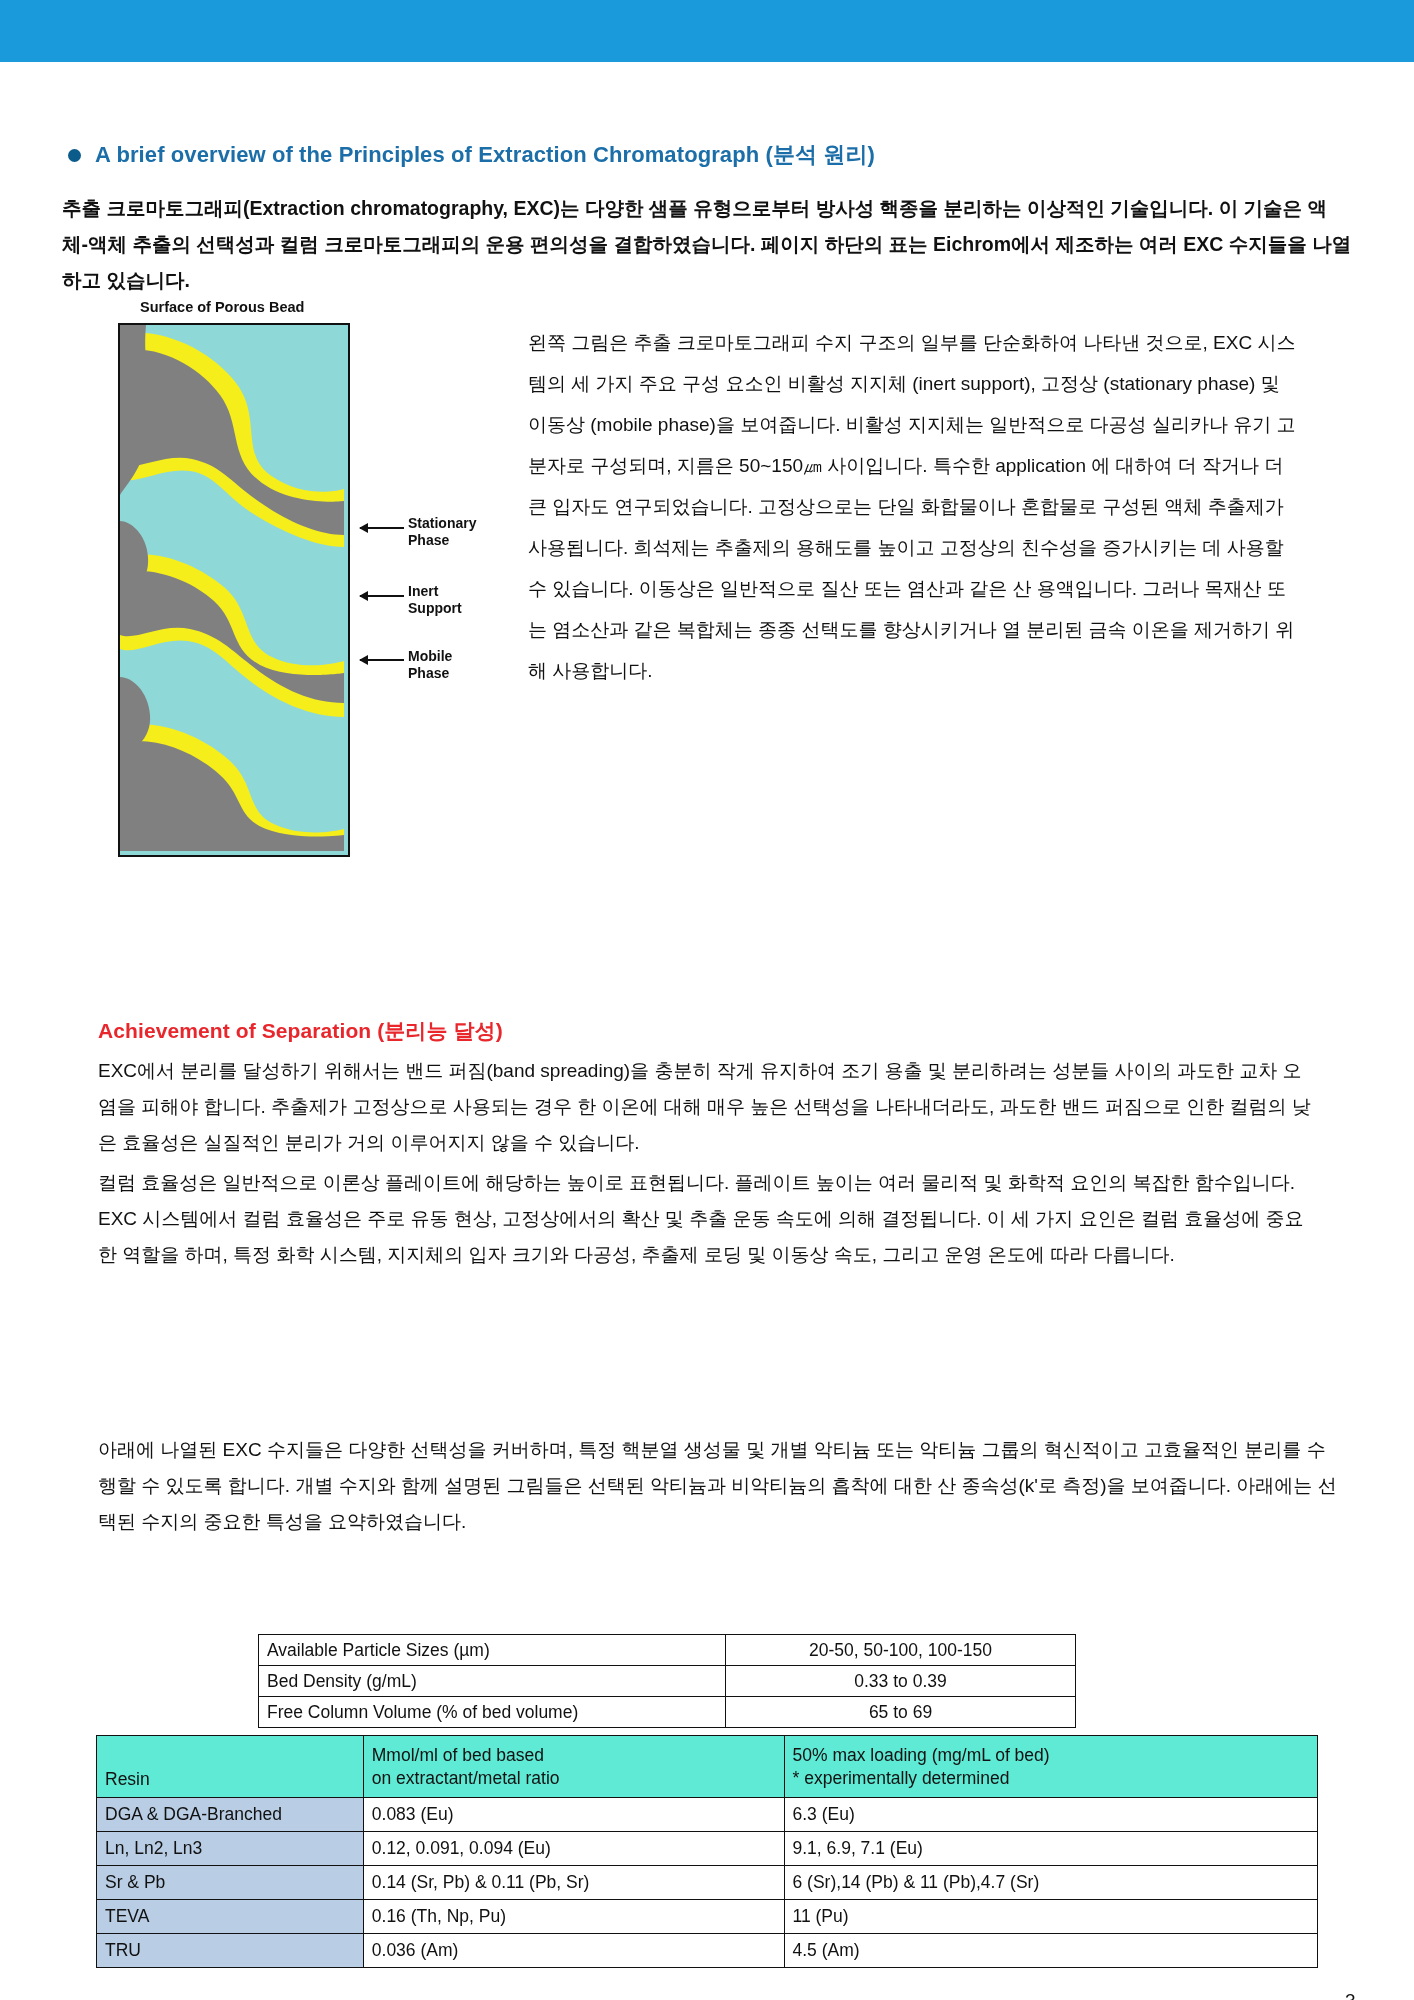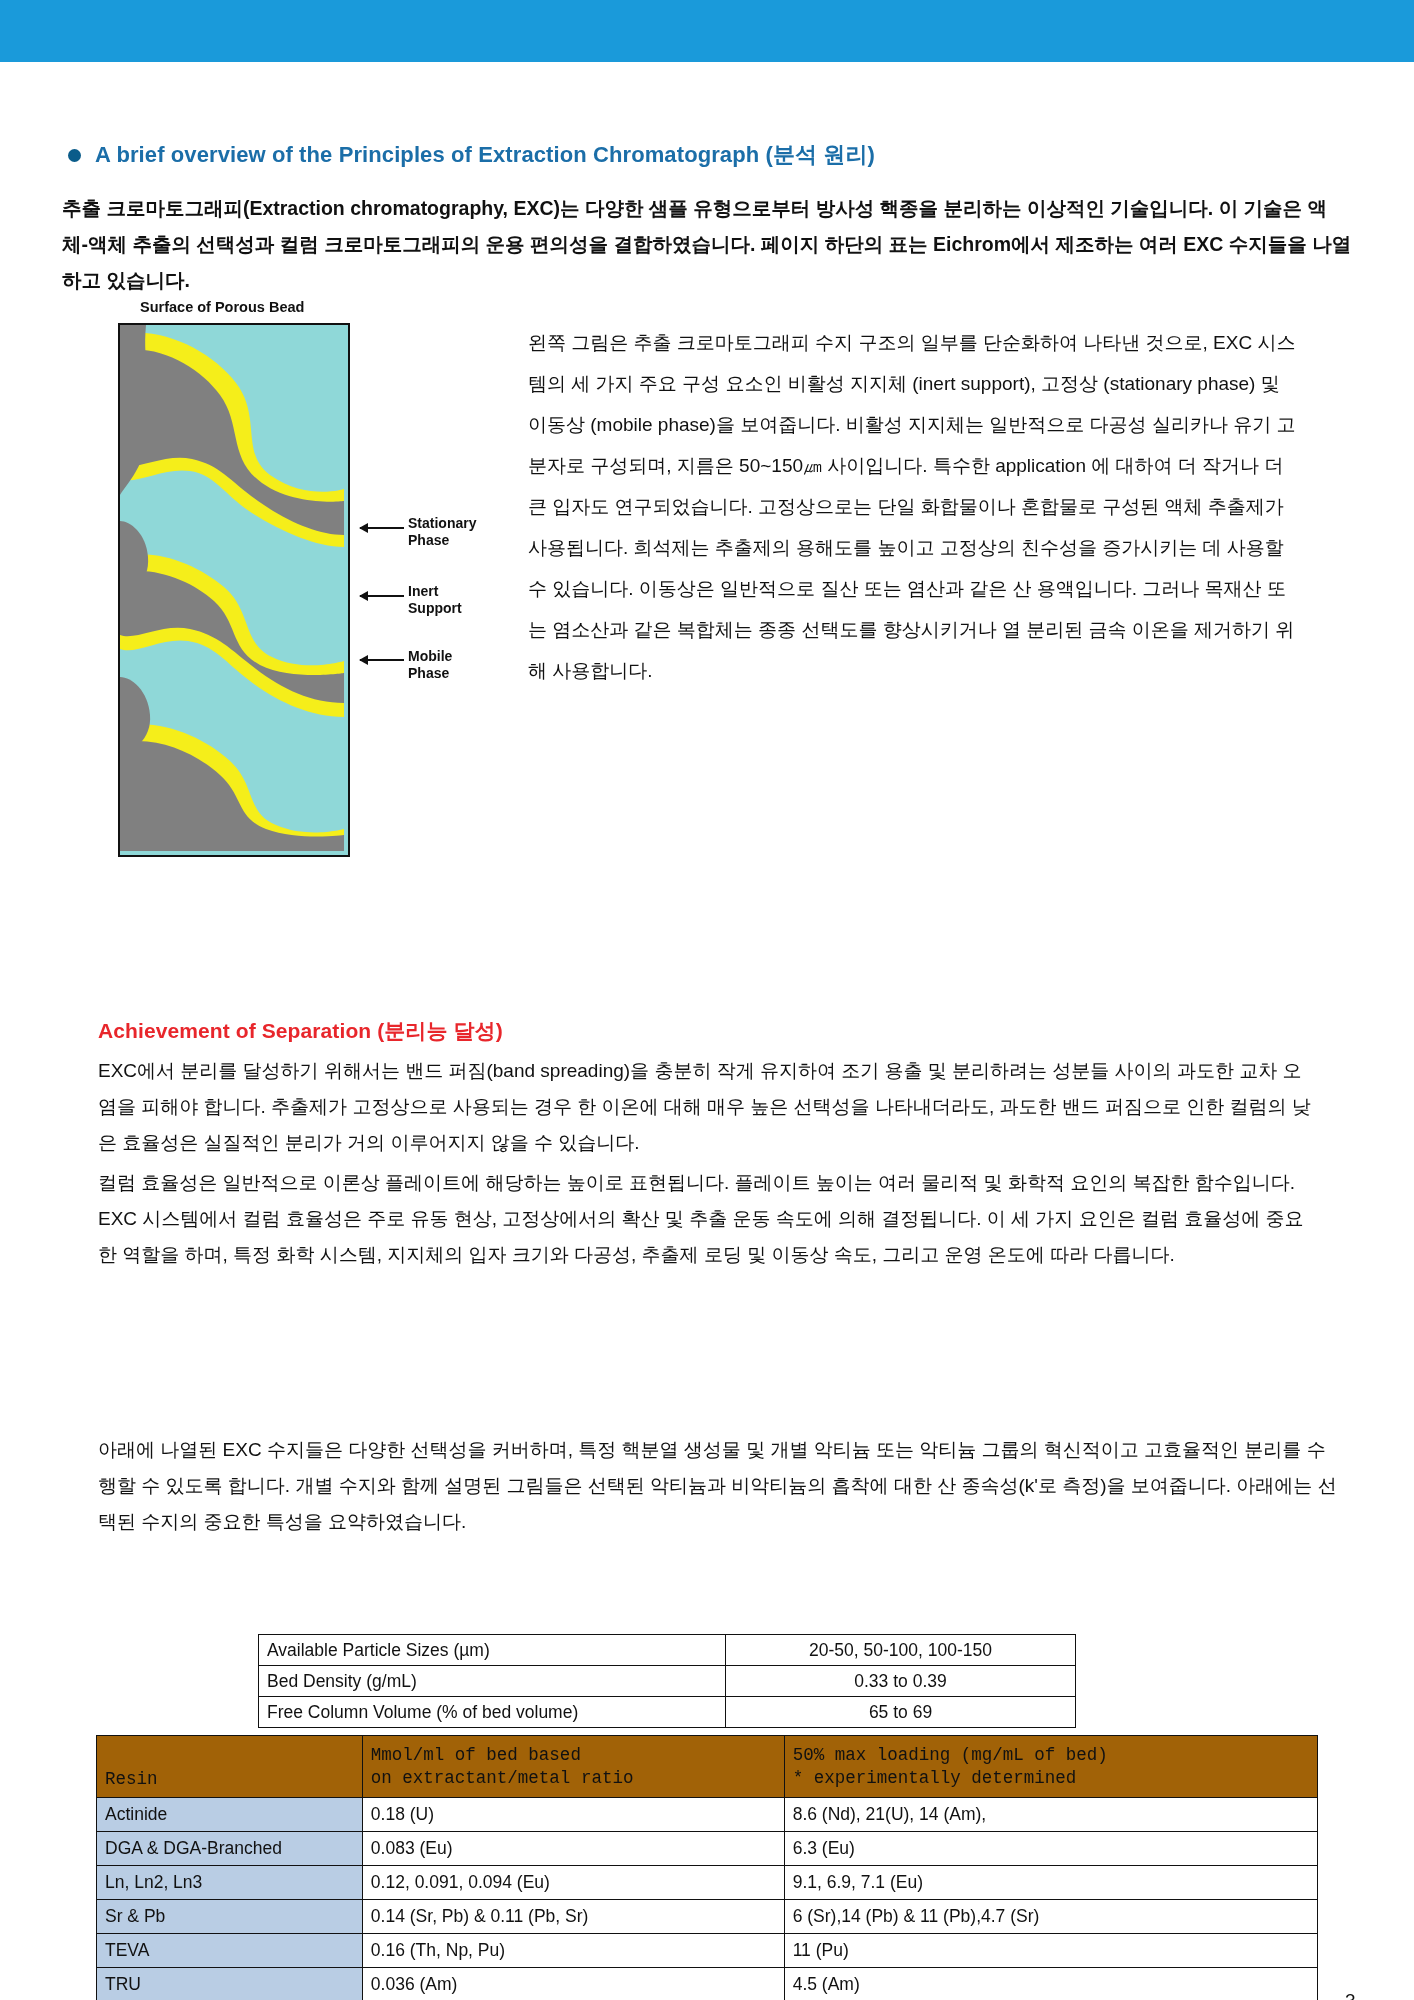--- a/index.html
+++ b/index.html
@@ -201,25 +201,24 @@
   }
   .table-main th, .table-main td {
     border: 1px solid #111;
     padding: 3px 8px;
     color: #111;
     text-align: left;
     font-weight: normal;
     vertical-align: middle;
   }
   .table-main thead th {
-    background: #a16207;
+    background: #5eead4;
     height: 52px;
     font-weight: normal;
     line-height: 23px;
-    font-family: Liberation Mono, monospace;
   }
   .table-main thead th.c0 { width: 260px; vertical-align: bottom; padding-bottom: 6px; }
   .table-main thead th.c1 { width: 420px; }
   .table-main thead th.c2 { width: 540px; }
   .table-main tbody td { height: 27px; background: #ffffff; }
   .table-main tbody td.c0 { background: #b9cde4; }
 
   .page-number {
     position: absolute;
     top: 1928px;
@@ -337,25 +336,20 @@
           <div>on extractant/metal ratio</div>
         </th>
         <th class="c2">
           <div>50% max loading (mg/mL of bed)</div>
           <div>* experimentally determined</div>
         </th>
       </tr>
     </thead>
     <tbody>
       <tr>
-        <td class="c0">Actinide</td>
-        <td class="c1">0.18 (U)</td>
-        <td class="c2">8.6 (Nd), 21(U), 14 (Am),</td>
-      </tr>
-      <tr>
         <td class="c0">DGA &amp; DGA-Branched</td>
         <td class="c1">0.083 (Eu)</td>
         <td class="c2">6.3 (Eu)</td>
       </tr>
       <tr>
         <td class="c0">Ln, Ln2, Ln3</td>
         <td class="c1">0.12, 0.091, 0.094 (Eu)</td>
         <td class="c2">9.1, 6.9, 7.1 (Eu)</td>
       </tr>
       <tr>

